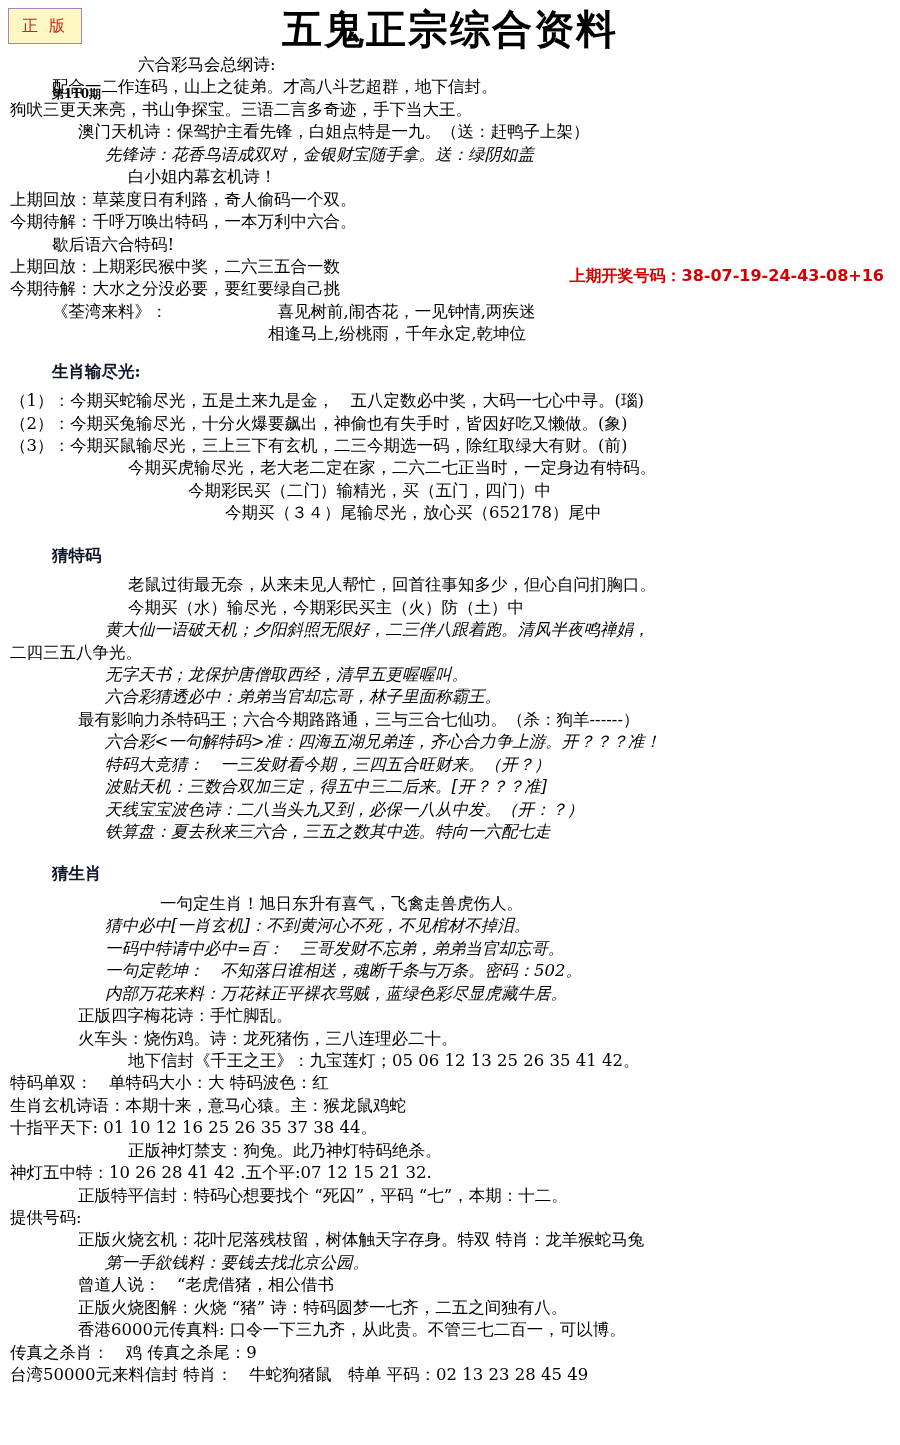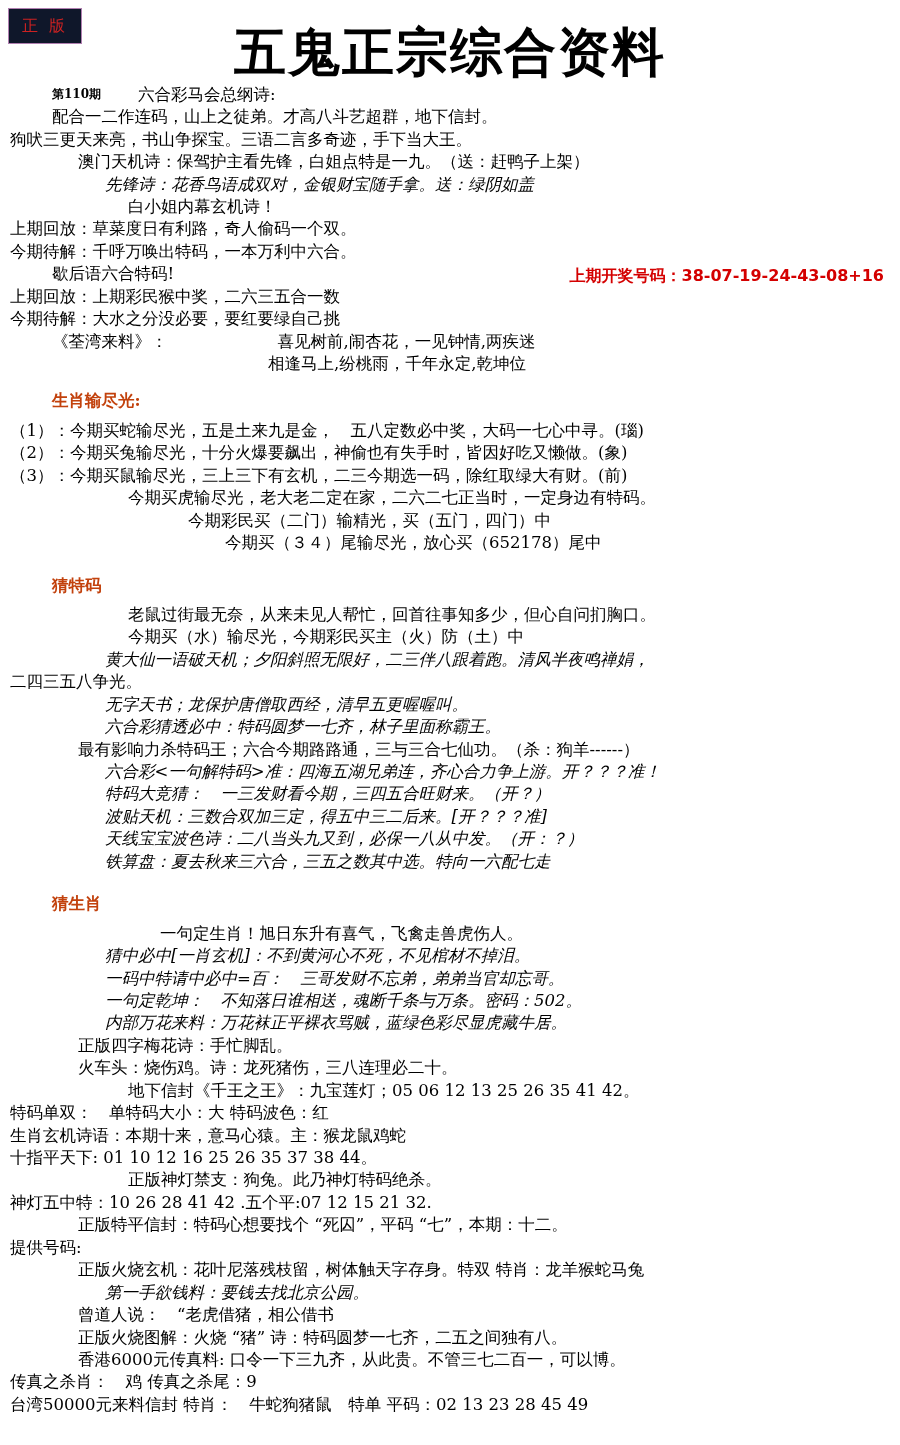--- a/index.html
+++ b/index.html
@@ -17,33 +17,33 @@
     position:relative;
     box-sizing:border-box;
     padding:0 0 6px 0;
   }
   
   .stamp{
     position:absolute;
     left:8px; top:8px;
     width:72px; height:34px;
     border:1px solid #b07fb0;
-    background:#0f172a;
+    background:#fef9c3;
     display:flex;align-items:center;justify-content:center;
     color:#cc2222;
     font-size:16px;
     letter-spacing:3px;
     font-family:"DejaVu Serif","Liberation Serif",serif;
   }
   .title{
     text-align:center;
-    font-size:52px;
+    font-size:40px;
     font-weight:bold;
     letter-spacing:2px;
-    padding-top:22px;
+    padding-top:6px;
     font-family:"DejaVu Serif","Liberation Serif",serif;
     line-height:1.15;
   }
   .issue{
     position:absolute;
     left:52px; top:86px;
     font-size:12px;
     font-weight:bold;
     font-family:"DejaVu Serif","Liberation Serif",serif;
   }
@@ -57,21 +57,21 @@
   .i0{padding-left:0px;}
   .i1{padding-left:42px;}
   .i2{padding-left:68px;}
   .i3{padding-left:95px;font-style:italic;}
   .i4{padding-left:118px;}
   .i5{padding-left:150px;}
   .i6{padding-left:178px;}
   .i7{padding-left:215px;}
   .i8{padding-left:258px;}
   .hdr-first{padding-left:128px;}
-  .sec{color:#c2410c;font-weight:bold;padding-left:42px;margin-top:8px;}
+  .sec{color:#0f172a;font-weight:bold;padding-left:42px;margin-top:8px;}
   .prize{
     position:absolute;
     right:16px;
     top:266px;
     color:#d40000;
     font-weight:bold;
     font-size:16px;
     white-space:nowrap;
   }
   .gap{height:7px;}
@@ -128,21 +128,21 @@
     <div class="gap2"></div>
     <div class="sec">猜特码</div>
     <div class="gap"></div>
 
     <div>
       <div class="line i4">老鼠过街最无奈，从来未见人帮忙，回首往事知多少，但心自问扪胸口。</div>
       <div class="line i4">今期买（水）输尽光，今期彩民买主（火）防（土）中</div>
       <div class="line i3">黄大仙一语破天机；夕阳斜照无限好，二三伴八跟着跑。清风半夜鸣禅娟，</div>
       <div class="line i0">二四三五八争光。</div>
       <div class="line i3">无字天书；龙保护唐僧取西经，清早五更喔喔叫。</div>
-      <div class="line i3">六合彩猜透必中：特码圆梦一七齐，林子里面称霸王。</div>
+      <div class="line i3">六合彩猜透必中：弟弟当官却忘哥，林子里面称霸王。</div>
       <div class="line i2">最有影响力杀特码王；六合今期路路通，三与三合七仙功。（杀：狗羊------）</div>
       <div class="line i3">六合彩&lt;一句解特码&gt;准：四海五湖兄弟连，齐心合力争上游。开？？？准！</div>
       <div class="line i3">特码大竞猜：　一三发财看今期，三四五合旺财来。（开？）</div>
       <div class="line i3">波贴天机：三数合双加三定，得五中三二后来。[开？？？准]</div>
       <div class="line i3">天线宝宝波色诗：二八当头九又到，必保一八从中发。（开：？）</div>
       <div class="line i3">铁算盘：夏去秋来三六合，三五之数其中选。特向一六配七走</div>
     </div>
 
     <div class="gap2"></div>
     <div class="sec">猜生肖</div>

